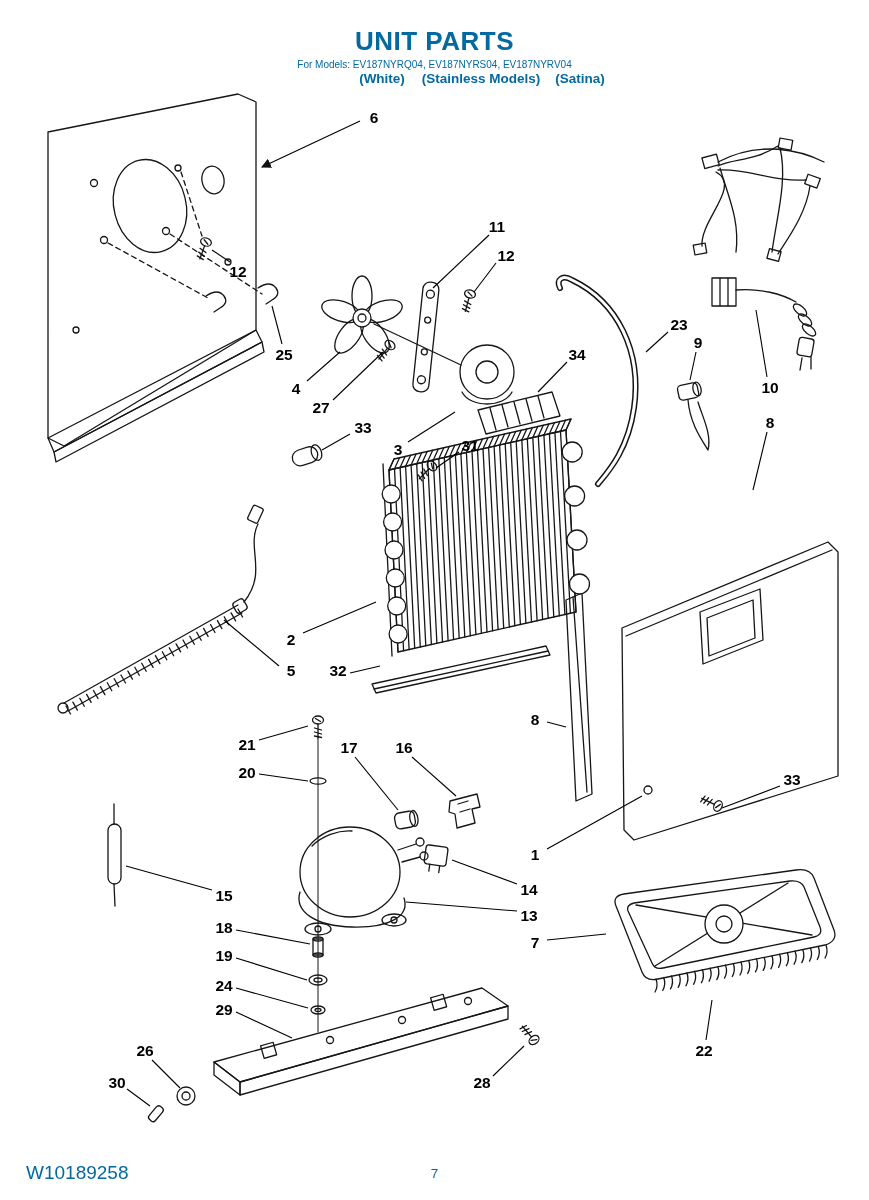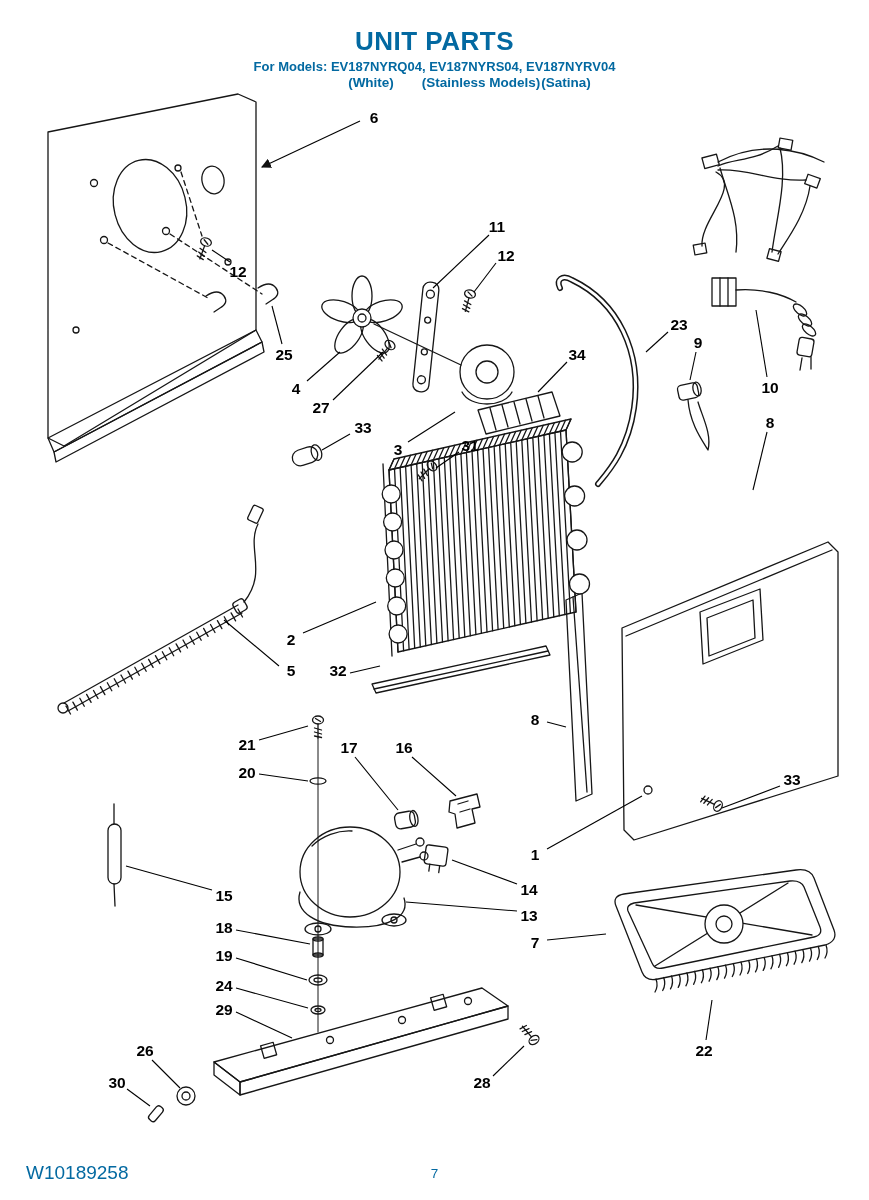--- a/index.html
+++ b/index.html
@@ -1,41 +1,41 @@
 <!DOCTYPE html>
 <html><head>
 <meta charset="utf-8">
 <style>
   html,body{margin:0;padding:0;background:#e8e8e8}
   .page{position:relative;width:869px;height:1200px;background:#ffffff;margin:0 auto;
         font-family:"Liberation Sans",sans-serif;color:#0369a1;overflow:hidden}
   .hdr{position:absolute;top:0;left:0;right:0;text-align:center}
   .title{margin-top:26px;font-size:26px;font-weight:bold;letter-spacing:.5px}
-  .models{margin-top:2px;font-size:13px;font-weight:bold}
+  .models{margin-top:2px;font-size:10px;font-weight:normal}
   .finishes{position:relative;height:20px;margin-top:1px;font-size:13.5px;font-weight:bold}
   .finishes span{position:absolute;transform:translateX(-50%);white-space:nowrap}
   svg.diagram{position:absolute;left:0;top:0}
   .callout{fill:#000;stroke:none;font-family:"Liberation Sans",sans-serif;
            font-size:15.5px;font-weight:bold;text-anchor:middle;dominant-baseline:central}
   .leader{stroke:#000;stroke-width:1.1;fill:none}
   .doc-number{position:absolute;left:26px;top:1162px;font-size:19px}
   .page-number{position:absolute;left:0;right:0;top:1166px;text-align:center;font-size:13.5px}
 </style>
 </head>
 <body>
 
 <div class="page">
 
   <div class="hdr">
     <div class="title">UNIT PARTS</div>
     <div class="models">For Models: EV187NYRQ04, EV187NYRS04, EV187NYRV04</div>
     <div class="finishes">
-      <span style="left:371px">(White)</span>
+      <span style="left:382px">(White)</span>
       <span style="left:481px">(Stainless Models)</span>
-      <span style="left:566px">(Satina)</span>
+      <span style="left:580px">(Satina)</span>
     </div>
   </div>
 
   <svg class="diagram" width="869" height="1200" viewBox="0 0 869 1200">
     <defs>
       <marker id="arrowhead" markerWidth="9" markerHeight="9" refX="8" refY="4.5" orient="auto">
         <path d="M0,0 L9,4.5 L0,9 Z" fill="#111"></path>
       </marker>
       <g id="screw" fill="none" stroke="#161616" stroke-width="1.3">
         <ellipse cx="0" cy="0" rx="5.5" ry="4"></ellipse>

